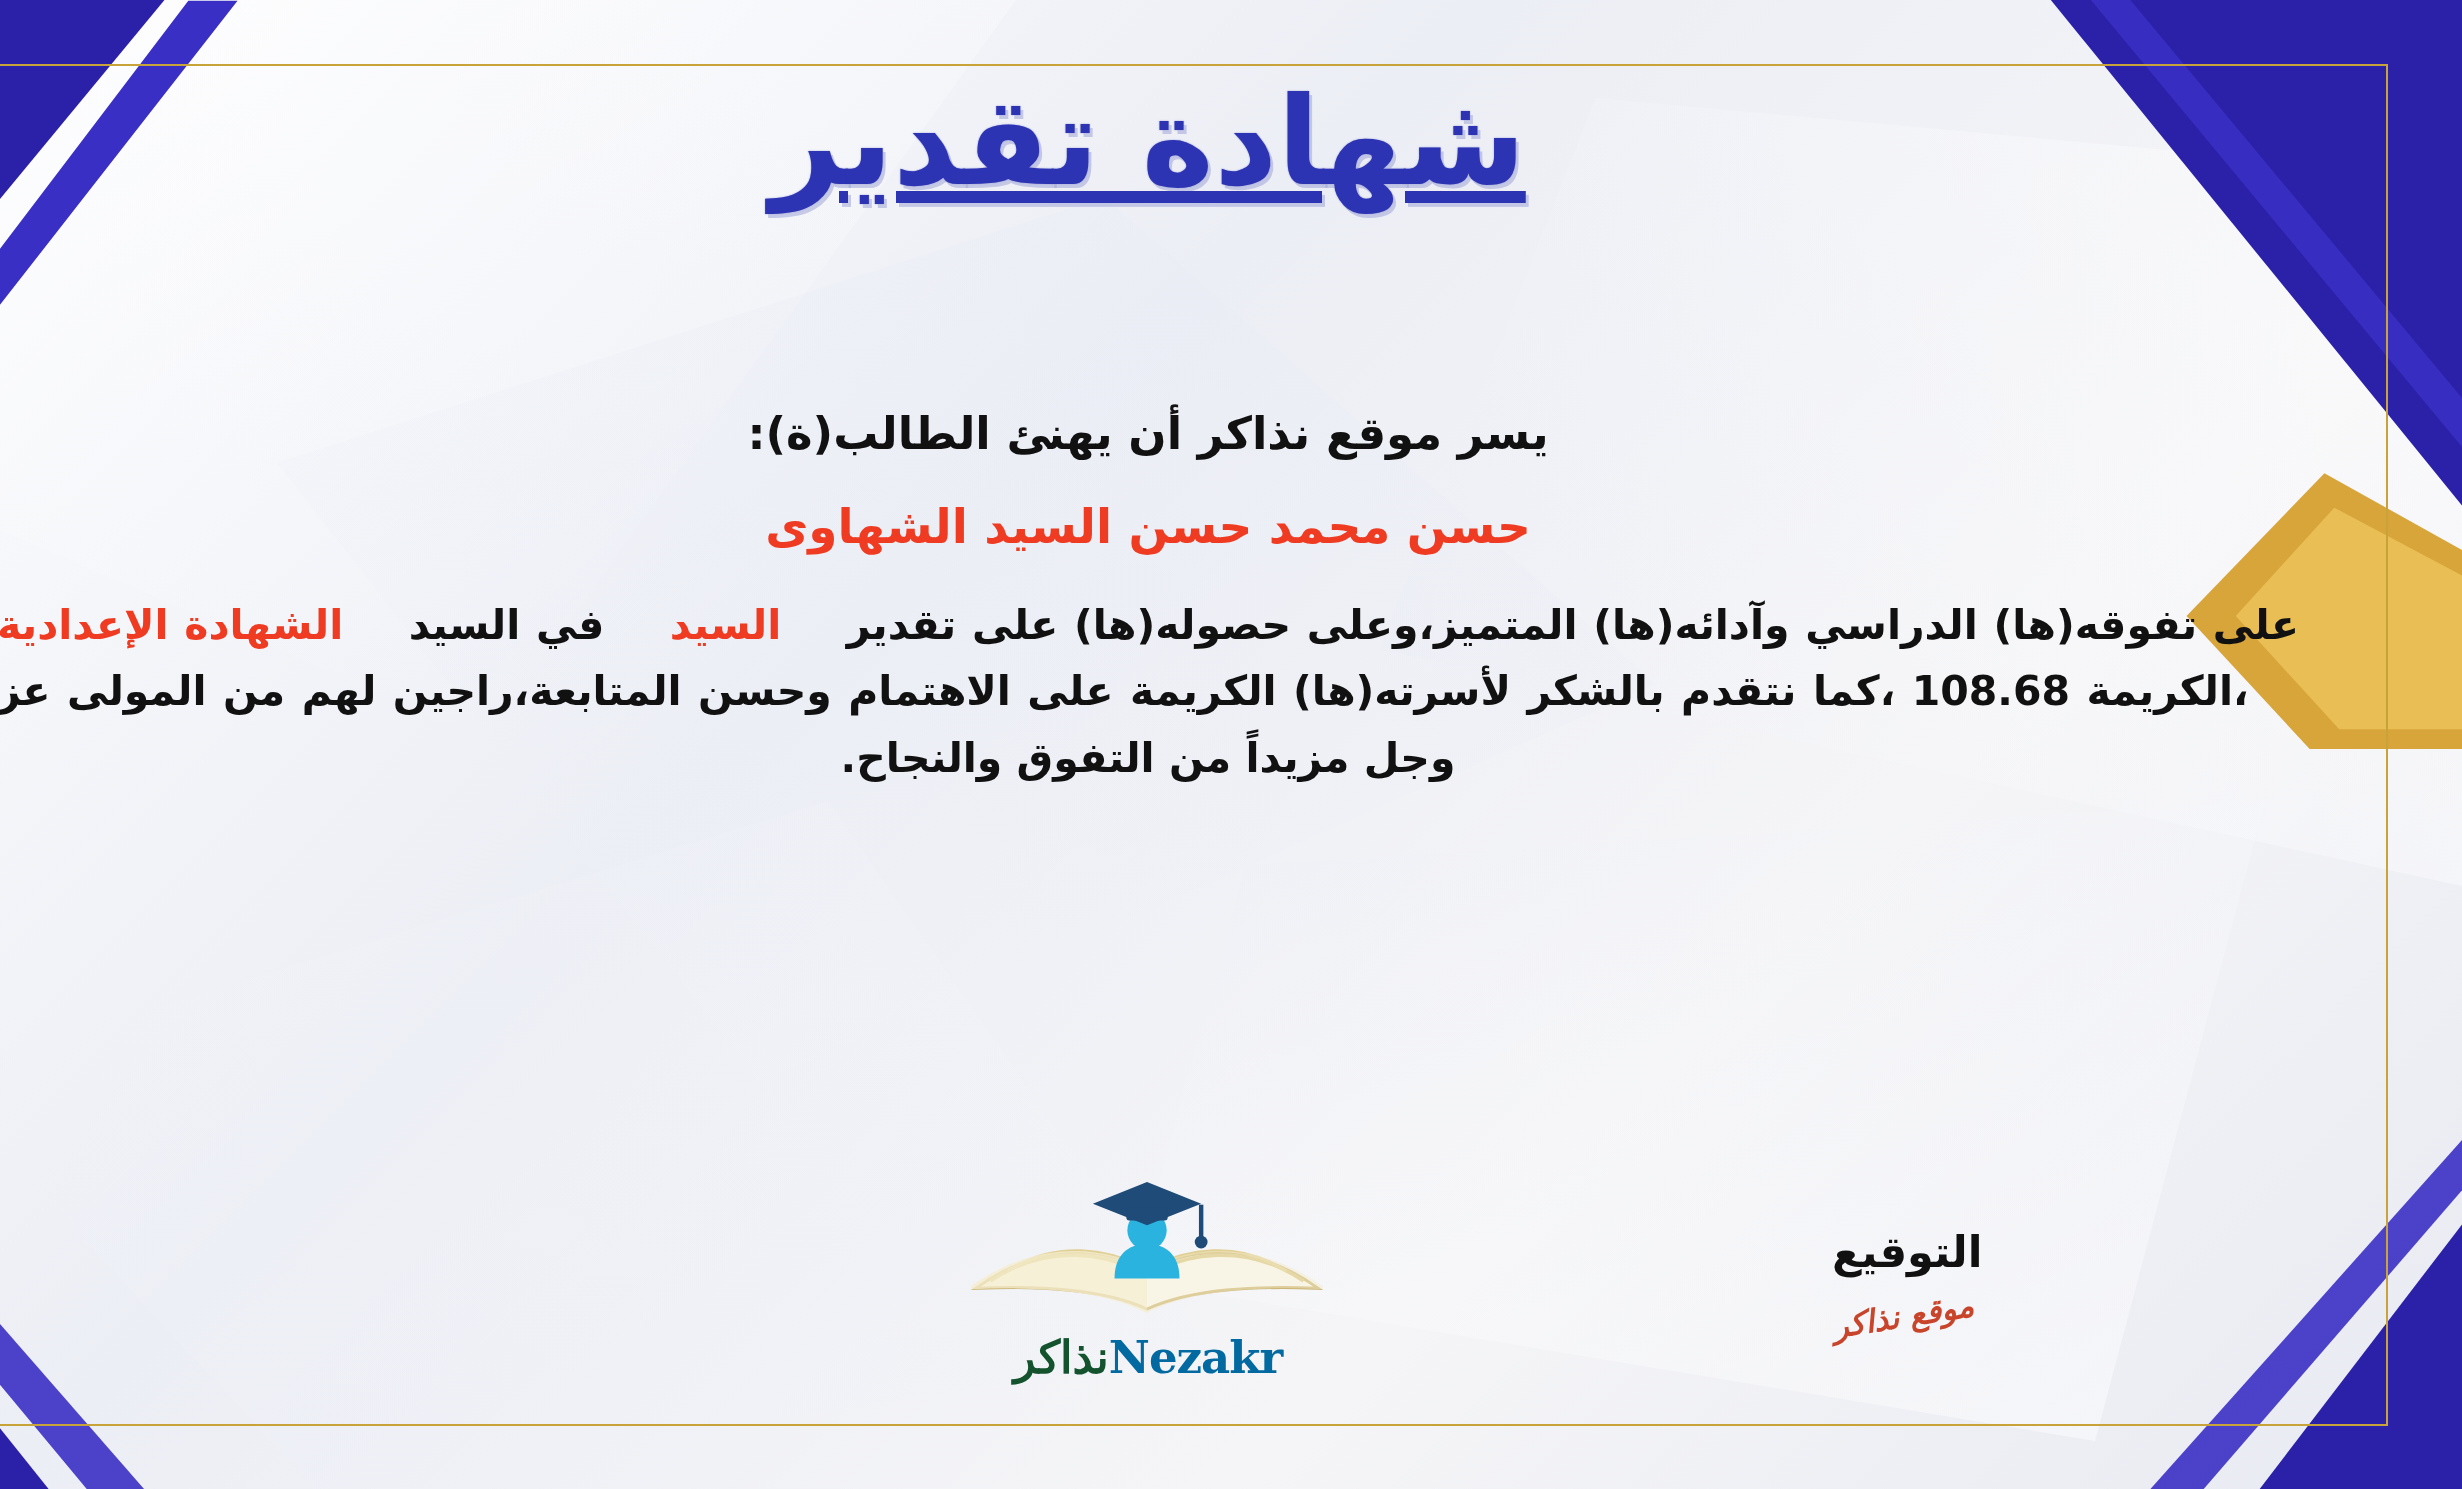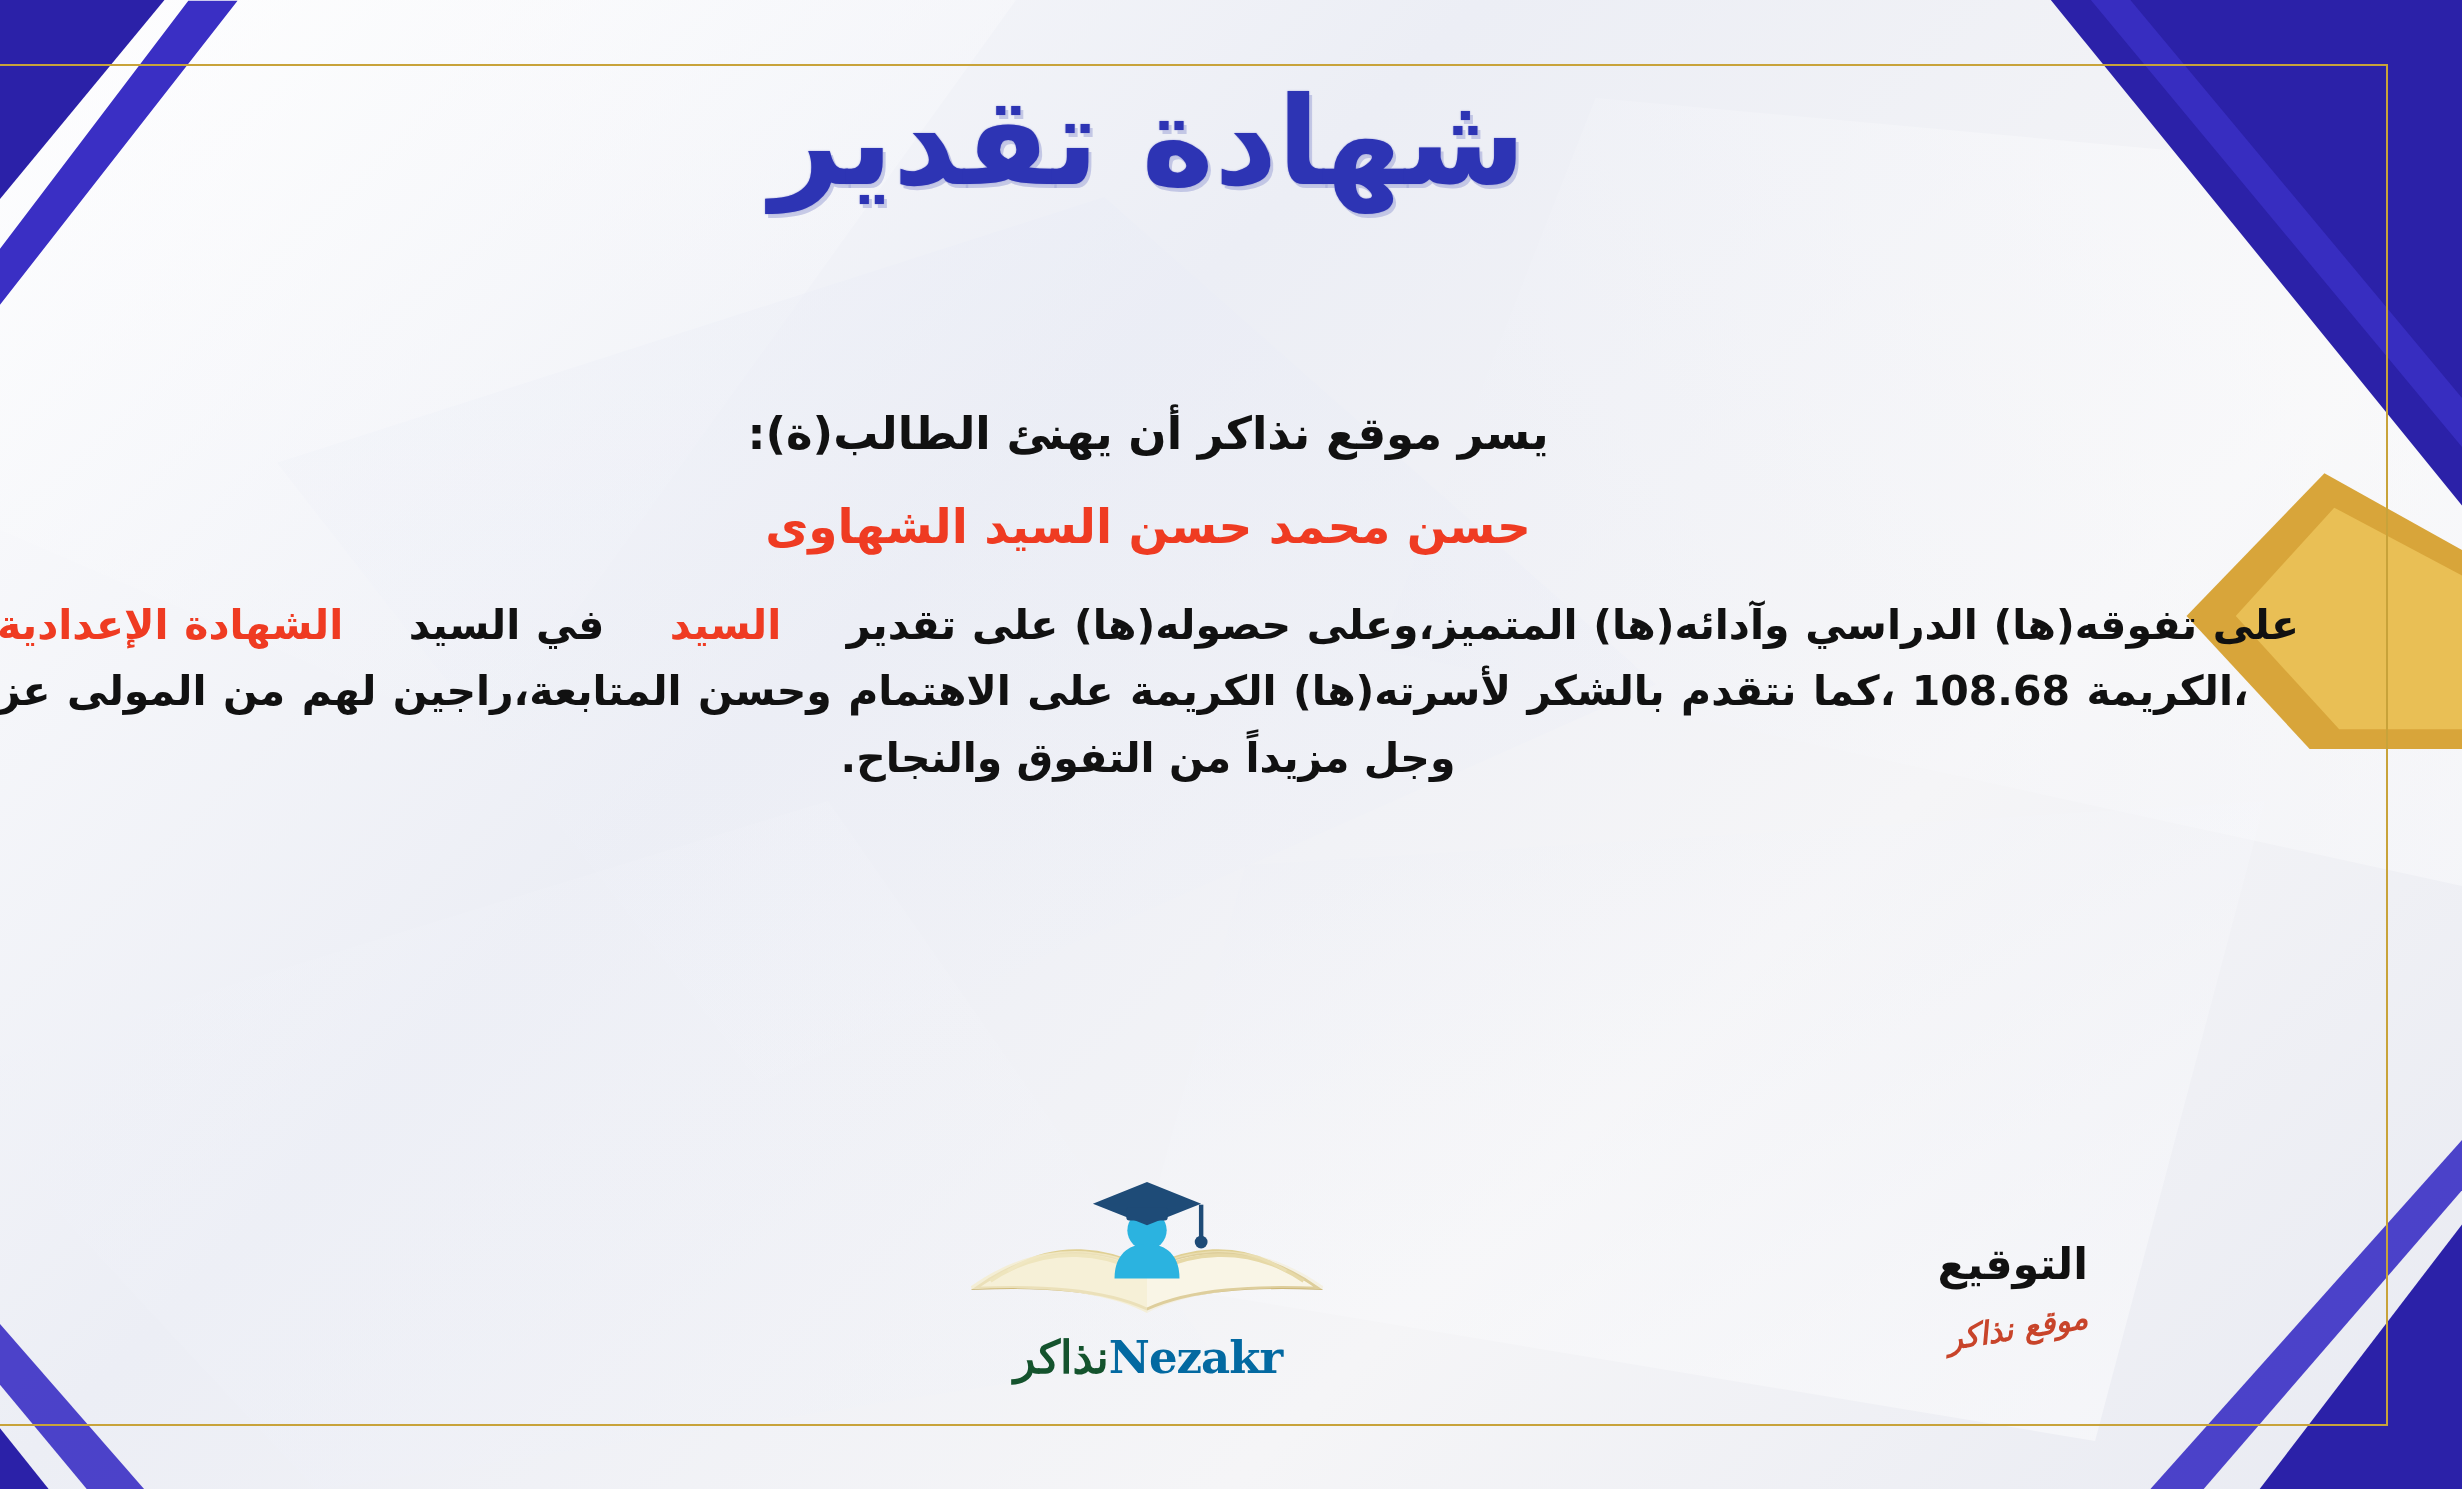--- a/index.html
+++ b/index.html
@@ -103,20 +103,21 @@
     display: inline-block;
     font-family: "DejaVu Sans", sans-serif;
     font-size: 123px;
     font-weight: bold;
     color: #2d34b4;
     letter-spacing: 2px;
     text-shadow:
       3px 3.9px 0 rgba(160,165,215,0.55),
       0 0 1.5px rgba(45,52,180,0.6);
     line-height: 1.1;
+    text-decoration: underline;
   }
 
   
   .body-block {
     position: absolute;
     left: 163px;
     right: 163px;
     top: 404px;
     text-align: center;
     color: #111111;
@@ -150,22 +151,22 @@
   }
   .paragraph .sp {
     display: inline-block;
     width: 34px;
   }
 
   
   .signature-block {
     position: absolute;
     right: 374px;
-    bottom: 144px;
-    text-align: right;
+    bottom: 156px;
+    text-align: left;
     width: 256px;
   }
   .signature-label {
     font-size: 43px;
     font-weight: bold;
     color: #111111;
     margin-bottom: 19.7px;
   }
   .signature-script {
     font-family: "DejaVu Serif", serif;

